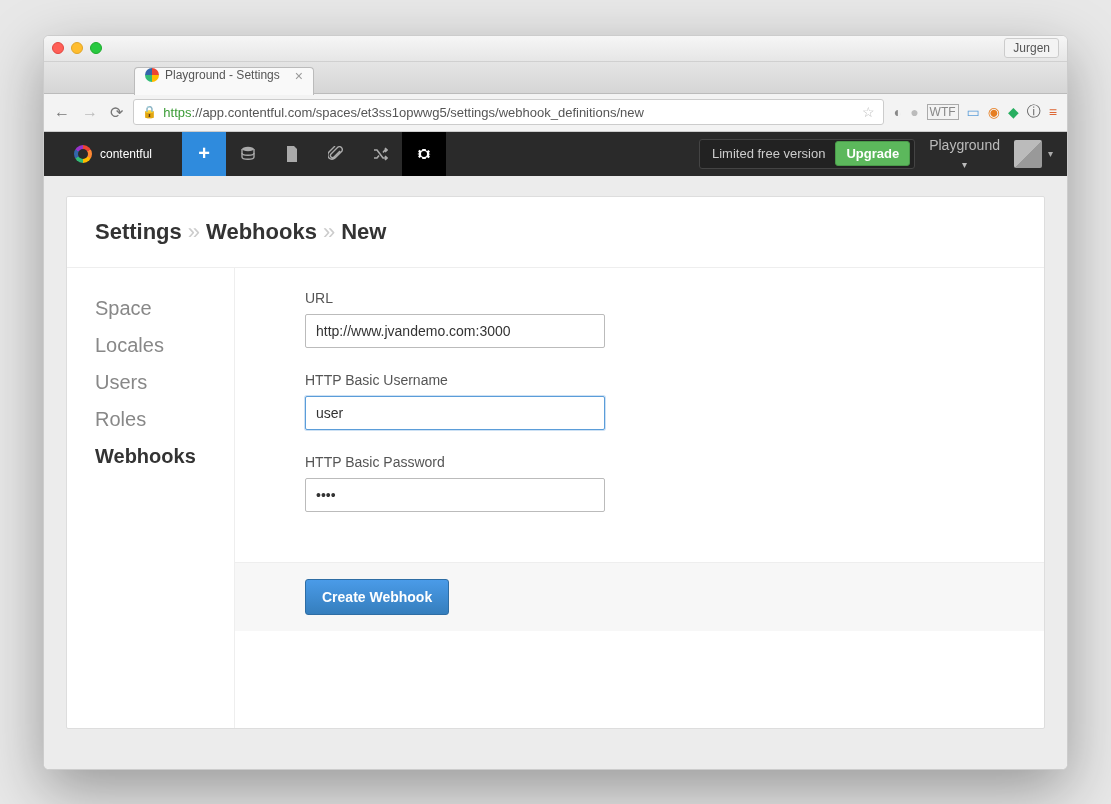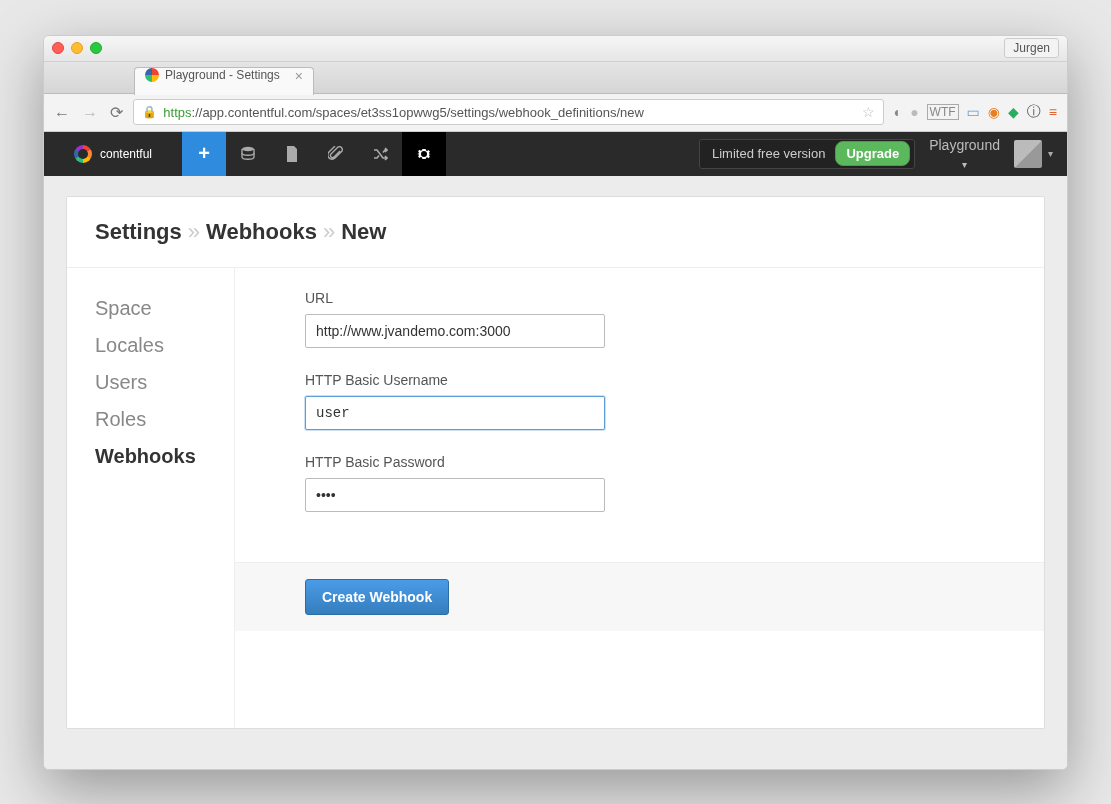--- a/index.html
+++ b/index.html
@@ -153,21 +153,21 @@
   align-items: center;
   height: 30px;
   padding: 0 4px 0 12px;
   gap: 10px;
   font-size: 13px;
 }
 .upgrade-btn {
   background: #5cb85c;
   color: #fff;
   padding: 4px 10px;
-  border-radius: 8px;
+  border-radius: 3px;
   font-weight: 600;
   border: 1px solid #4a9b4a;
   cursor: pointer;
 }
 .space-dd { color: #bbb; font-size: 14px; display: flex; align-items: center; gap: 6px; cursor: pointer; flex-direction: column; }
 .avatar { width: 28px; height: 28px; background: #888; border-radius: 2px; display: inline-block; background-image: linear-gradient(135deg,#bbb 0 50%,#999 50% 100%); }
 .avatar-dd { display: flex; align-items: center; gap: 6px; color: #aaa; cursor: pointer; }
 .page-body { background: #ececec; padding: 20px 22px 40px; min-height: 560px; }
 .card {
   background: #fff;
@@ -190,21 +190,21 @@
 .sidebar li.active { color: #333; font-weight: 700; }
 .form-area { flex: 1; padding: 22px 28px 0 70px; position: relative; }
 .field { margin-bottom: 24px; }
 .field label { display: block; font-size: 14px; color: #555; margin-bottom: 8px; }
 .field input {
   width: 300px; height: 34px;
   border: 1px solid #bbb; border-radius: 2px;
   padding: 0 10px; font-size: 14px; color: #333;
   outline: none;
 }
-.field input.focused { border-color: #5b9dd9; box-shadow: 0 0 0 1px rgba(91,157,217,0.3); font-family: Liberation Mono, monospace; }
+.field input.focused { border-color: #5b9dd9; box-shadow: 0 0 0 1px rgba(91,157,217,0.3); }
 .action-bar {
   margin-top: 50px;
   background: #f7f7f7;
   padding: 16px 0 16px 70px;
   margin-left: -70px;
   margin-right: -28px;
   border-top: 1px solid #eee;
 }
 .create-btn {
   background: linear-gradient(#4a9be8, #357ebd);

